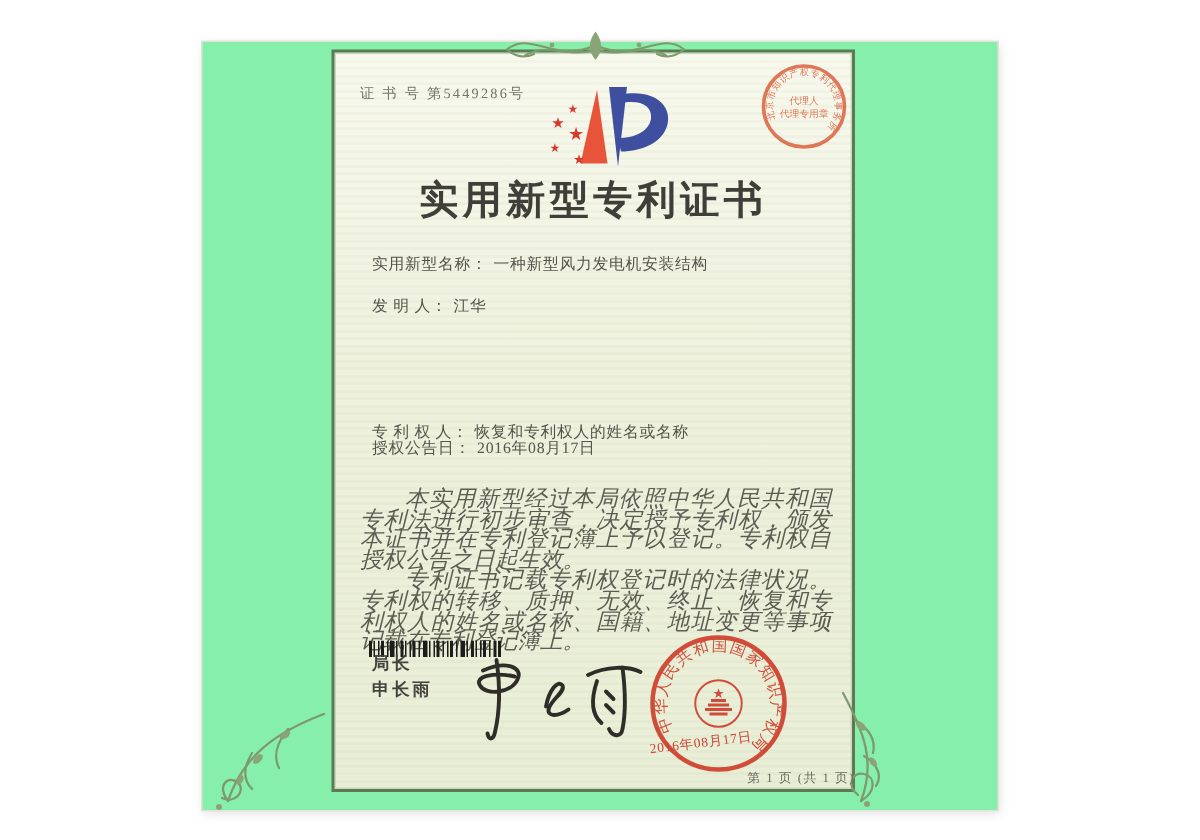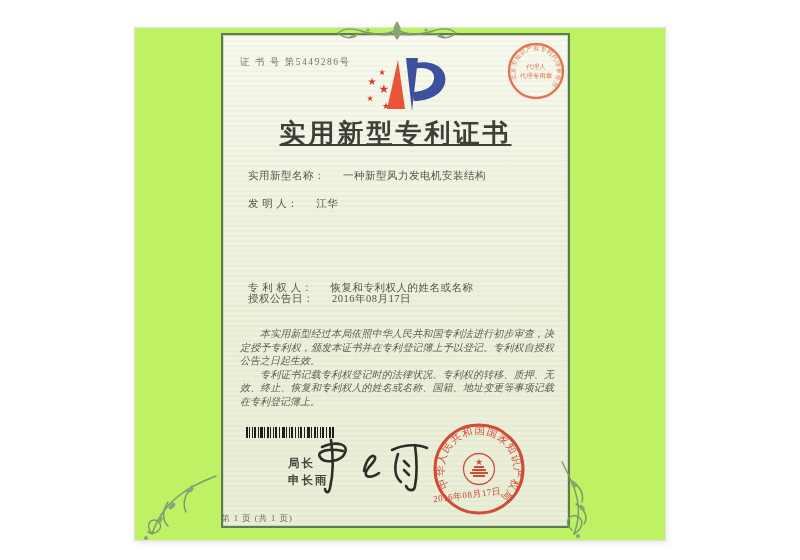--- a/index.html
+++ b/index.html
@@ -1,60 +1,60 @@
 <!DOCTYPE html>
 <html><head>
 <meta charset="utf-8">
 <style>
   * { margin:0; padding:0; box-sizing:border-box; }
   html,body { width:800px; height:560px; background:#ffffff; overflow:hidden;
     font-family:"Liberation Serif","DejaVu Serif",serif; }
   .stage { position:relative; width:800px; height:560px; }
 
   .sheet { position:absolute; left:135px; top:28px; width:530px; height:512px;
-    background:#bef264;
+    background:#86efac;
     box-shadow:0 0 0 1px #e2e2da, 1px 2px 7px rgba(80,80,70,.18); }
 
   .frame { position:absolute; left:86px; top:5px; width:349px; height:495px;
     border:2px solid #5e7a55; box-shadow: inset 0 0 0 1px #ccd8bc;
     background:
       repeating-linear-gradient(180deg, rgba(130,150,100,.05) 0 2px, rgba(0,0,0,0) 2px 5px),
       linear-gradient(180deg,#f8f9ee 0%, #eff2de 40%, #e9eed6 100%); }
 
   .cert-number { position:absolute; left:105px; top:28px; font-size:9.5px;
     color:#75726a; letter-spacing:1.5px; }
 
   .logo { position:absolute; left:207px; top:29px; width:114px; height:60px; }
 
   .title { position:absolute; left:86px; top:88px; width:349px; text-align:center;
-    font-size:26px; font-weight:600; color:#403e39; letter-spacing:3px;text-decoration:underline; }
+    font-size:26px; font-weight:600; color:#403e39; letter-spacing:3px; }
 
   .field { position:absolute; left:113px; font-size:10.5px; color:#54524b;
     letter-spacing:.5px; white-space:nowrap; }
-  .field .lbl { margin-right:18px; }
+  .field .lbl { margin-right:4px; }
 
   .paras { position:absolute; left:105px; top:299px; width:314px;
-    font-size:10px; line-height:13.6px; color:#5d5c52; text-align:justify;
+    font-size:15px; line-height:13.6px; color:#5d5c52; text-align:justify;
     font-style:italic; }
   .paras p { text-indent:2em; }
 
   .barcode { position:absolute; left:111px; top:399px; width:88px; height:11px; }
 
-  .director { position:absolute; left:113px; top:427px; color:#45433d;margin-left:40px; }
+  .director { position:absolute; left:113px; top:407px; color:#45433d; }
   .director div { font-size:11.5px; font-weight:bold; letter-spacing:2px; line-height:17px; }
 
   .signature { position:absolute; left:163px; top:407px; width:142px; height:64px; }
 
   .seal-main { position:absolute; left:295px; top:392px; width:98px; height:98px; opacity:.92; }
   .seal-date { position:absolute; left:298px; top:461px; font-size:9px; color:#c84434;
     letter-spacing:.5px; transform:rotate(-7deg); white-space:nowrap; }
 
   .seal-agency { position:absolute; left:370px; top:12px; width:62px; height:62px; opacity:.88; }
 
-  .page-footer { position:absolute; left:86px; top:485px; width:349px; text-align:left;
+  .page-footer { position:absolute; left:86px; top:485px; width:349px; text-align:right;
     font-size:8.5px; color:#6b6a5f; letter-spacing:1px; }
 
   .orn-top { position:absolute; left:199px; top:-13px; width:126px; height:32px; }
   .orn-bl  { position:absolute; left:-3px;  top:444px; width:88px; height:70px; }
   .orn-br  { position:absolute; left:417px; top:432px; width:62px; height:80px; }
 </style>
 </head>
 <body>
 
 <div class="stage">

